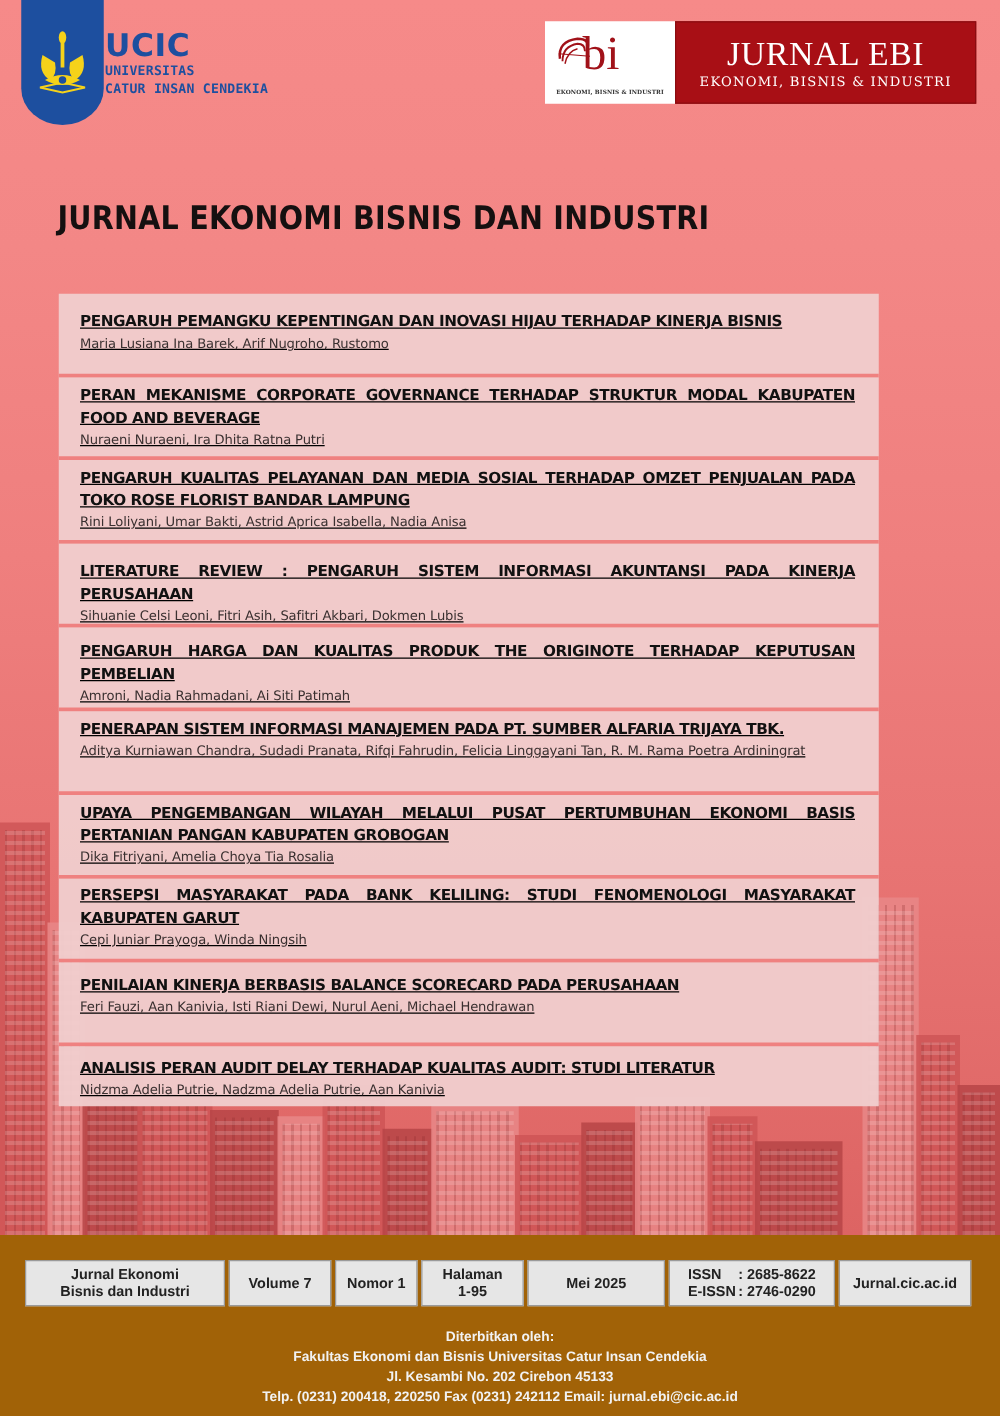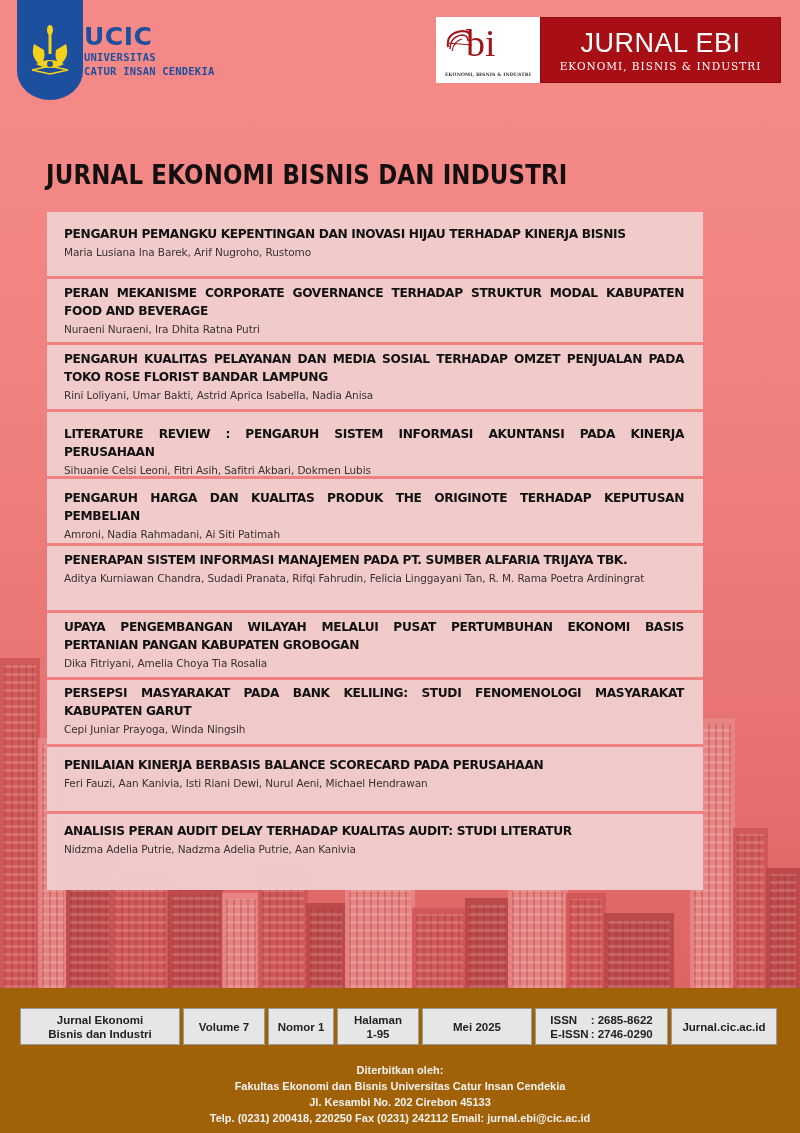--- a/index.html
+++ b/index.html
@@ -46,30 +46,30 @@
   }
   .ebi-swirl { position: absolute; left: 8px; top: 10px; width: 32px; height: 32px; }
   .ebi-small {
     position: absolute; left: 4px; bottom: 6px; width: 96px; text-align: center;
     font-family: "DejaVu Serif", serif; font-size: 4.6px; font-weight: 700; color: #333; letter-spacing: 0.1px;
   }
   .ebi-red {
     flex: 1; background: #a80f15; color: #fff; text-align: center;
     display: flex; flex-direction: column; justify-content: center; border: 1px solid #8a0c10;
   }
-  .ebi-title { font-family: Liberation Sans, sans-serif; font-size: 27px; line-height: 30px; letter-spacing: 0.5px; }
+  .ebi-title { font-family: Liberation Serif, serif; font-size: 27px; line-height: 30px; letter-spacing: 0.5px; }
   .ebi-sub { font-family: "DejaVu Serif", serif; font-size: 10.5px; letter-spacing: 1px; margin-top: 2px; }
 
   .main-title {
     position: absolute; left: 46px; top: 160px;
     font-family: "DejaVu Sans", sans-serif; font-weight: 700; font-size: 26px;
     color: #151010; letter-spacing: 0.2px; transform: scaleX(0.88); transform-origin: left;
   }
 
-  .articles { position: absolute; left: 47px; top: 212px; width: 656px; }
+  .articles { position: absolute; left: 47px; top: 235px; width: 656px; text-decoration: underline; }
   .article {
     background: rgba(240, 205, 205, 0.96);
     padding: 13px 19px 0 17px;
     border-bottom: 3px solid #ef8180;
   }
   .article-title {
     font-family: "DejaVu Sans", sans-serif; font-weight: 700; font-size: 12.2px;
     line-height: 18px; color: #111; text-align: justify; text-align-last: left;
     letter-spacing: -0.35px;
   }
@@ -220,21 +220,21 @@
     <div class="article-authors">Dika Fitriyani, Amelia Choya Tia Rosalia</div>
   </div>
   <div class="article" style="height:67px;padding-top:4px">
     <div class="article-title">PERSEPSI MASYARAKAT PADA BANK KELILING: STUDI FENOMENOLOGI MASYARAKAT KABUPATEN GARUT</div>
     <div class="article-authors">Cepi Juniar Prayoga, Winda Ningsih</div>
   </div>
   <div class="article" style="height:67px;padding-top:9px">
     <div class="article-title">PENILAIAN KINERJA BERBASIS BALANCE SCORECARD PADA PERUSAHAAN</div>
     <div class="article-authors">Feri Fauzi, Aan Kanivia, Isti Riani Dewi, Nurul Aeni, Michael Hendrawan</div>
   </div>
-  <div class="article" style="height:76px;padding-top:8px;border-bottom:none">
+  <div class="article" style="height:48px;padding-top:8px;border-bottom:none">
     <div class="article-title">ANALISIS PERAN AUDIT DELAY TERHADAP KUALITAS AUDIT: STUDI LITERATUR</div>
     <div class="article-authors">Nidzma Adelia Putrie, Nadzma Adelia Putrie, Aan Kanivia</div>
   </div>
 </div>
 
 <div class="footer">
   <div class="info-row">
     <div class="info-cell" style="width:160px">Jurnal Ekonomi
 Bisnis dan Industri</div>
     <div class="info-cell" style="width:82px">Volume 7</div>

